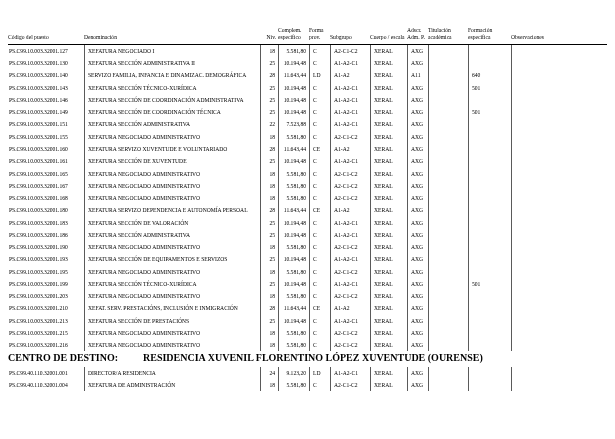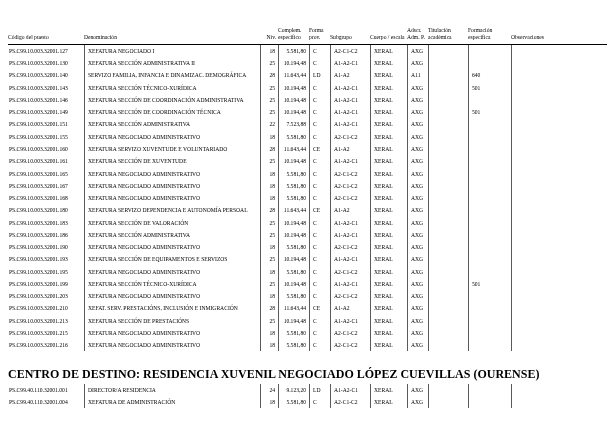--- a/index.html
+++ b/index.html
@@ -26,22 +26,22 @@
   .cell{
     font-size:5.6px;line-height:6.2px;
     display:flex;align-items:center;
     padding-left:3px;white-space:nowrap;overflow:visible;
   }
   .cell.c0{padding-left:1px;}
   .cell.right{justify-content:flex-end;padding-right:3px;padding-left:0;}
   .bl{border-left:1px solid #5a5a5a;}
   .centro{
     display:flex;align-items:flex-end;
-    margin-top:19px;margin-bottom:4px;
-    font-weight:bold;font-size:12px;line-height:9.5px;
+    margin-top:2px;margin-bottom:4px;
+    font-weight:bold;font-size:10px;line-height:9.5px;
     white-space:nowrap;
   }
   .centro .lbl{flex:0 0 135px;}
 </style>
 </head>
 <body>
 
 <div class="doc">
   <div class="tablewrap">
     <div class="grid hdr" id="hdr">
@@ -362,21 +362,21 @@
         <div class="cell c4 bl">C</div>
         <div class="cell c5 bl">A2-C1-C2</div>
         <div class="cell c6 bl">XERAL</div>
         <div class="cell c7 bl">AXG</div>
         <div class="cell c8 bl"></div>
         <div class="cell c9 bl"></div>
         <div class="cell c10 bl"></div>
       </div>
     <div class="centro">
       <span class="lbl">CENTRO DE DESTINO:</span>
-      <span class="val">RESIDENCIA XUVENIL NEGOCIADO LÓPEZ CUEVILLAS (OURENSE)</span>
+      <span class="val">RESIDENCIA XUVENIL FLORENTINO LÓPEZ XUVENTUDE (OURENSE)</span>
     </div>
     <div class="grid body" id="body-1">
         <div class="cell c0">PS.C99.40.110.32001.001</div>
         <div class="cell c1 bl">DIRECTOR/A RESIDENCIA</div>
         <div class="cell c2 bl right">24</div>
         <div class="cell c3 bl right">9.123,20</div>
         <div class="cell c4 bl">LD</div>
         <div class="cell c5 bl">A1-A2-C1</div>
         <div class="cell c6 bl">XERAL</div>
         <div class="cell c7 bl">AXG</div>

